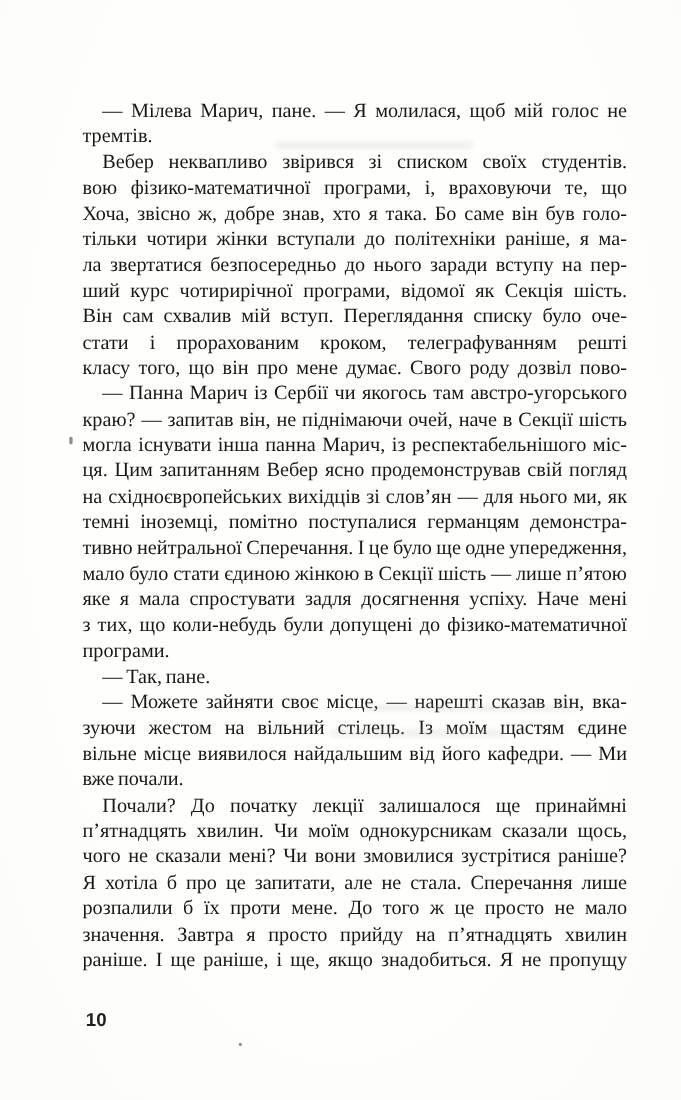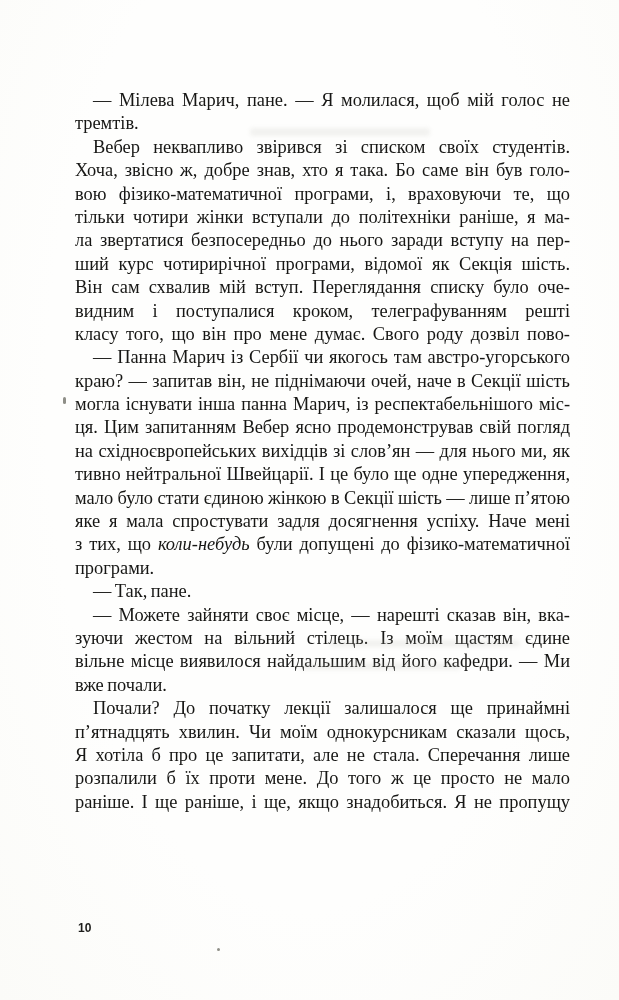--- a/index.html
+++ b/index.html
@@ -41,28 +41,27 @@
     color: #171715;
   }
   .line.first {
     text-indent: 18px;
   }
   .line.plast {
     text-align: center;
     text-align-last: left;
   }
   .italic {
-    font-style: italic;
   }
   .page-number {
     position: absolute;
     left: 78px;
     top: 918px;
     font-family: "Liberation Sans", sans-serif;
-    font-size: 12px;
+    font-size: 17px;
     font-weight: 600;
     line-height: 20px;
     color: #1d1d1b;
   }
   .artifact {
     position: absolute;
     background: #8f8f88;
     border-radius: 50%;
   }
   .smudge {
@@ -77,55 +76,58 @@
 <body>
 
 <div class="page">
   <div class="text-block" id="text-block" style="color: rgb(23, 23, 21);">
       <div class="paragraph">
         <div class="line first">— Мілева Марич, пане. — Я молилася, щоб мій голос не</div>
         <div class="line plast">тремтів.</div>
       </div>
       <div class="paragraph">
         <div class="line first">Вебер неквапливо звірився зі списком своїх студентів.</div>
+        <div class="line">вою фізико-математичної програми, і, враховуючи те, що</div>
         <div class="line">Хоча, звісно ж, добре знав, хто я така. Бо саме він був голо-</div>
-        <div class="line">вою фізико-математичної програми, і, враховуючи те, що</div>
         <div class="line">тільки чотири жінки вступали до політехніки раніше, я ма-</div>
         <div class="line">ла звертатися безпосередньо до нього заради вступу на пер-</div>
         <div class="line">ший курс чотирирічної програми, відомої як Секція шість.</div>
         <div class="line">Він сам схвалив мій вступ. Переглядання списку було оче-</div>
-        <div class="line">видним і поступалися кроком, телеграфуванням решті</div>
+        <div class="line">стати і прорахованим кроком, телеграфуванням решті</div>
         <div class="line">класу того, що він про мене думає. Свого роду дозвіл пово-</div>
       </div>
       <div class="paragraph">
         <div class="line first">— Панна Марич із Сербії чи якогось там австро-угорського</div>
         <div class="line">краю? — запитав він, не піднімаючи очей, наче в Секції шість</div>
         <div class="line">могла існувати інша панна Марич, із респектабельнішого міс-</div>
         <div class="line">ця. Цим запитанням Вебер ясно продемонстрував свій погляд</div>
         <div class="line">на східноєвропейських вихідців зі слов’ян — для нього ми, як</div>
-        <div class="line">тивно нейтральної Швейцарії. І це було ще одне упередження,</div>
+        <div class="line">темні іноземці, помітно поступалися германцям демонстра-</div>
+        <div class="line">тивно нейтральної Сперечання. І це було ще одне упередження,</div>
         <div class="line">мало було стати єдиною жінкою в Секції шість — лише п’ятою</div>
         <div class="line">яке я мала спростувати задля досягнення успіху. Наче мені</div>
         <div class="line"><span>з тих, що </span><span class="italic">коли-небудь</span><span> були допущені до фізико-математичної</span></div>
         <div class="line plast">програми.</div>
       </div>
       <div class="paragraph">
         <div class="line first plast">— Так, пане.</div>
       </div>
       <div class="paragraph">
         <div class="line first">— Можете зайняти своє місце, — нарешті сказав він, вка-</div>
         <div class="line">зуючи жестом на вільний стілець. Із моїм щастям єдине</div>
         <div class="line">вільне місце виявилося найдальшим від його кафедри. — Ми</div>
         <div class="line plast">вже почали.</div>
       </div>
       <div class="paragraph">
         <div class="line first">Почали? До початку лекції залишалося ще принаймні</div>
         <div class="line">п’ятнадцять хвилин. Чи моїм однокурсникам сказали щось,</div>
+        <div class="line">чого не сказали мені? Чи вони змовилися зустрітися раніше?</div>
         <div class="line">Я хотіла б про це запитати, але не стала. Сперечання лише</div>
         <div class="line">розпалили б їх проти мене. До того ж це просто не мало</div>
+        <div class="line">значення. Завтра я просто прийду на п’ятнадцять хвилин</div>
         <div class="line">раніше. І ще раніше, і ще, якщо знадобиться. Я не пропущу</div>
       </div>
     </div>
   <div class="page-number">10</div>
   <div class="artifact" style="left:63px; top:397px; width:3px; height:7px; border-radius:2px;"></div>
   <div class="artifact" style="left:217px; top:948px; width:3px; height:3px;"></div>
   <div class="smudge" style="left:250px; top:128px; width:180px; height:8px;"></div>
   <div class="smudge" style="left:330px; top:640px; width:190px; height:7px;"></div>
   <div class="smudge" style="left:300px; top:663px; width:160px; height:7px;"></div>
 </div>

